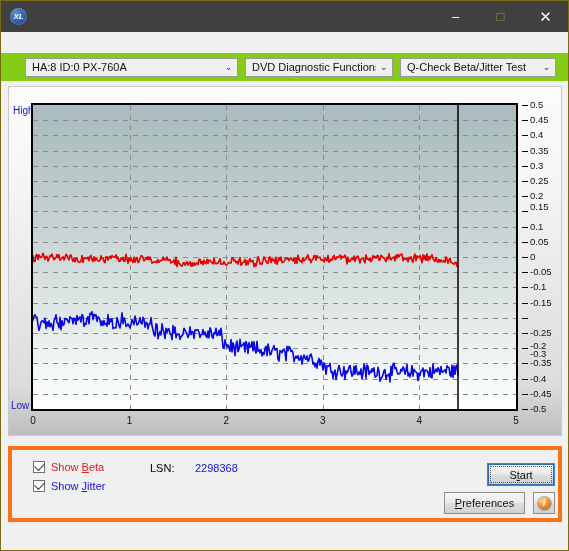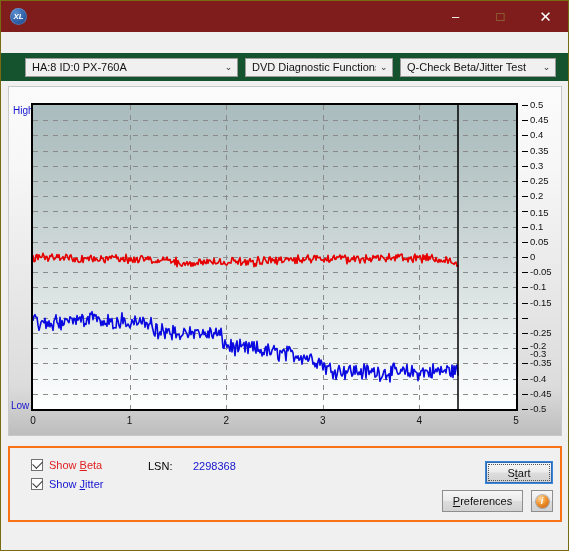--- a/index.html
+++ b/index.html
@@ -10,21 +10,21 @@
     -webkit-font-smoothing:antialiased;
   }
   #app{
     position:relative;width:569px;height:551px;
     border:1px solid #7a6a12;box-sizing:border-box;
     background:#f0f0f0;
   }
   
   .titlebar{
     position:absolute;left:0;top:0;width:100%;height:31px;
-    background:#7f1d1d;
+    background:#404040;
     display:flex;align-items:center;
   }
   .tb-icon{
     width:17px;height:17px;border-radius:50%;
     background:radial-gradient(circle at 35% 30%, #5a8fd0 0%, #2f5fa8 55%, #1d3f7a 100%);
     margin-left:9px;margin-right:8px;
     display:flex;align-items:center;justify-content:center;
     font-size:8px;font-weight:bold;color:#fff;font-style:italic;
     box-shadow:0 0 0 1px rgba(255,255,255,.18) inset;
     flex:0 0 auto;
@@ -46,21 +46,21 @@
     background:#ffffff;display:flex;align-items:center;
   }
   .menu-item{
     font-size:11.5px;color:#000;padding:0 8px;margin-left:2px;
     line-height:21px;
   }
   .menu-item u{text-decoration:underline;}
   
   .toolbar{
     position:absolute;left:0;top:52px;width:100%;height:28px;
-    background:#14532d;display:flex;align-items:center;
+    background:#84cc16;display:flex;align-items:center;
   }
   .combo{
     height:19px;border:1px solid #9a9a9a;background:#f0f0f0;
     display:flex;align-items:center;box-sizing:border-box;
     font-size:11px;color:#111;position:relative;
   }
   .combo .txt{padding-left:6px;white-space:nowrap;overflow:hidden;}
   .combo .arw{
     margin-left:auto;width:17px;height:17px;
     display:flex;align-items:center;justify-content:center;
@@ -95,21 +95,21 @@
   }
   .ytickmark{position:absolute;left:0px;width:6px;height:1px;background:#000;}
   
   .xlabels{position:absolute;left:22px;top:326px;width:487px;height:20px;}
   .xtick{
     position:absolute;font-size:10px;color:#111;transform:translateX(-50%);
   }
   
   .ctrl-panel{
     position:absolute;left:7px;top:445px;width:554px;height:76px;
-    background:#f0f0f0;border:2px solid #f97316;box-sizing:border-box;
+    background:#f0f0f0;border:4px solid #f97316;box-sizing:border-box;
   }
   .chk-row{position:absolute;display:flex;align-items:center;}
   #row-beta{left:21px;top:11px;}
   #row-jitter{left:21px;top:30px;}
   .checkbox{
     width:12px;height:12px;border:1px solid #707070;background:#fff;
     display:flex;align-items:center;justify-content:center;
     box-sizing:border-box;margin-right:6px;
   }
   .checkbox .tick{
@@ -231,21 +231,21 @@
         <div class="ytick" style="top: 31.4px;">0.4</div>
         <div class="ytickmark" style="top: 36.4px;"></div>
         <div class="ytick" style="top: 46.6px;">0.35</div>
         <div class="ytickmark" style="top: 51.6px;"></div>
         <div class="ytick" style="top: 61.8px;">0.3</div>
         <div class="ytickmark" style="top: 66.8px;"></div>
         <div class="ytick" style="top: 77px;">0.25</div>
         <div class="ytickmark" style="top: 82px;"></div>
         <div class="ytick" style="top: 92.2px;">0.2</div>
         <div class="ytickmark" style="top: 97.2px;"></div>
-        <div class="ytick" style="top: 109px;">0.15</div>
+        <div class="ytick" style="top: 103px;">0.15</div>
         <div class="ytickmark" style="top: 112.4px;"></div>
         <div class="ytick" style="top: 122.6px;">0.1</div>
         <div class="ytickmark" style="top: 127.6px;"></div>
         <div class="ytick" style="top: 137.8px;">0.05</div>
         <div class="ytickmark" style="top: 142.8px;"></div>
         <div class="ytick" style="top: 153px;">0</div>
         <div class="ytickmark" style="top: 158px;"></div>
         <div class="ytick" style="top: 168.2px;">-0.05</div>
         <div class="ytickmark" style="top: 173.2px;"></div>
         <div class="ytick" style="top: 183.4px;">-0.1</div>

